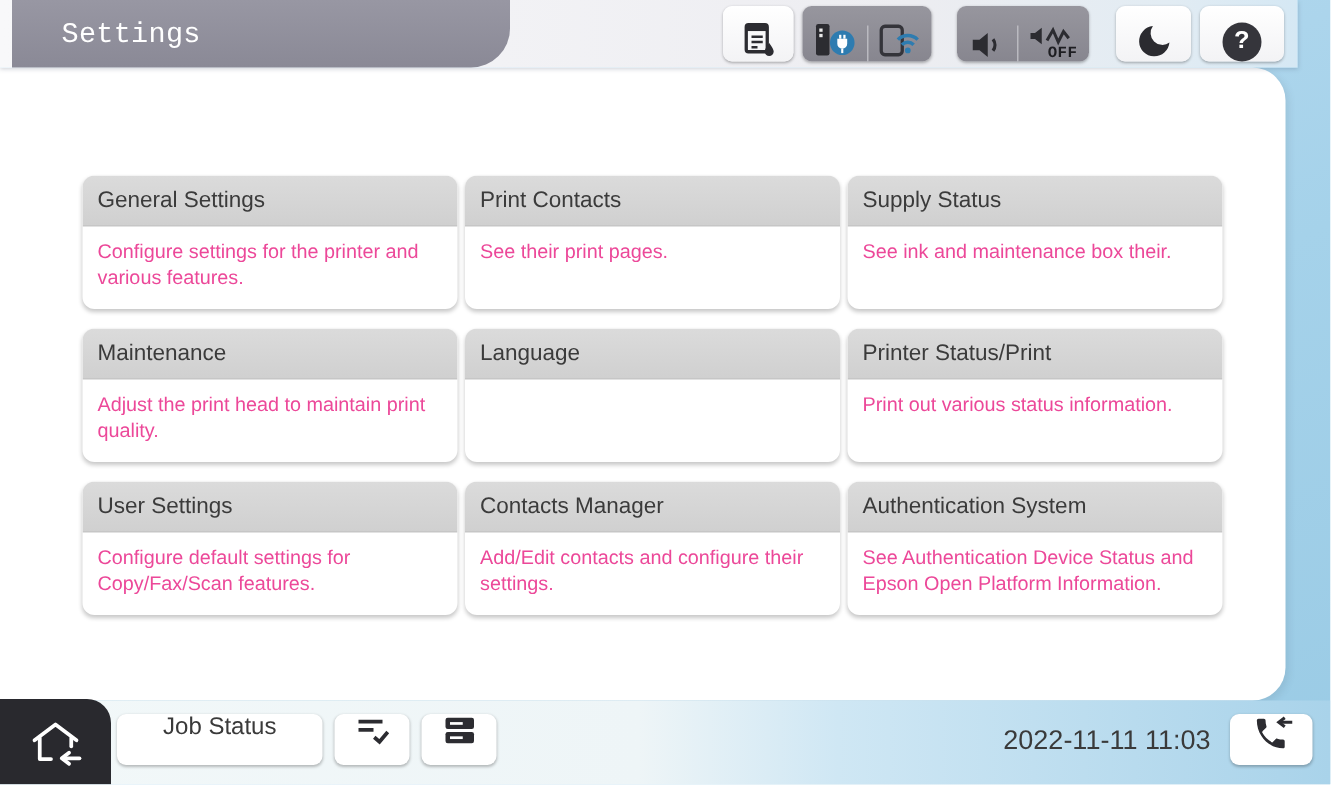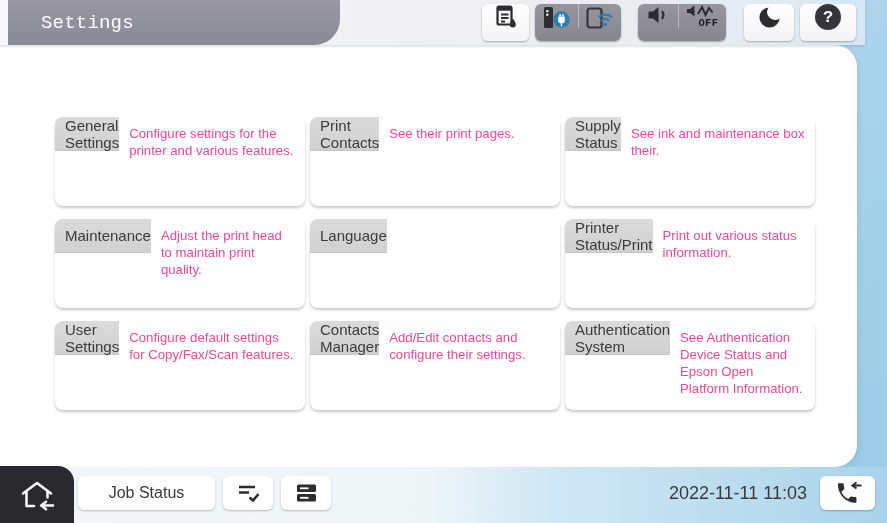--- a/index.html
+++ b/index.html
@@ -27,21 +27,21 @@
     color:#ffffff; font-size:19px;
     display:flex; align-items:center; padding-left:33px;
     letter-spacing:.2px;
   }
   .tb-buttons {
     position:absolute; right:9px; top:4px; height:37px;
     display:flex; align-items:center;
   }
   .tb-btn {
     height:37px; border-radius:6px;
-    display:flex; align-items:flex-start; justify-content:center;
+    display:flex; align-items:flex-end; justify-content:center;
     cursor:pointer;
   }
   .tb-btn.white {
     background: linear-gradient(180deg,#ffffff,#f3f3f5);
     box-shadow: 0 1px 2px rgba(0,0,0,.30);
   }
   .tb-btn.gray {
     background: linear-gradient(180deg,#97969e,#87868f);
     box-shadow: 0 1px 2px rgba(0,0,0,.30);
   }
@@ -71,21 +71,21 @@
     position:absolute; left:55px; top:72px;
     display:grid;
     grid-template-columns: 250px 250px 250px;
     grid-auto-rows: 89px;
     column-gap:5px; row-gap:13px;
   }
   .card {
     background:#ffffff; border-radius:8px; overflow:hidden;
     box-shadow: 0 2px 3px rgba(0,0,0,.22);
     cursor:pointer;
-    display:flex; flex-direction:row;
+    display:flex; flex-direction:column;
   }
   .card-header {
     height:34px; flex:0 0 34px;
     background: linear-gradient(180deg,#dbdbdb,#d0d0d0);
     border-bottom:1px solid #c6c6c6;
     display:flex; align-items:center; padding-left:10px;
     font-size:15px; color:#3b3b3b;
   }
   .card-body {
     padding:8px 10px 0 10px;
@@ -108,21 +108,21 @@
     position:absolute; left:78px; top:9px;
     display:flex; align-items:center; gap:8px;
   }
   .footer-right {
     position:absolute; right:12px; top:9px;
     display:flex; align-items:center; gap:13px;
   }
   .ft-btn {
     height:34px; background:#ffffff; border-radius:6px;
     box-shadow: 0 1px 2px rgba(0,0,0,.25);
-    display:flex; align-items:center; justify-content:center;
+    display:flex; align-items:flex-start; justify-content:center;
     cursor:pointer;
   }
   .job-status-btn { width:137px; font-size:16px; color:#3a3a3a; }
   .icon-btn { width:50px; }
   .fax-btn { width:55px; }
   .timestamp { font-size:18px; color:#3a3a3a; }
 
   svg { display:block; }
 </style>
 </head>

